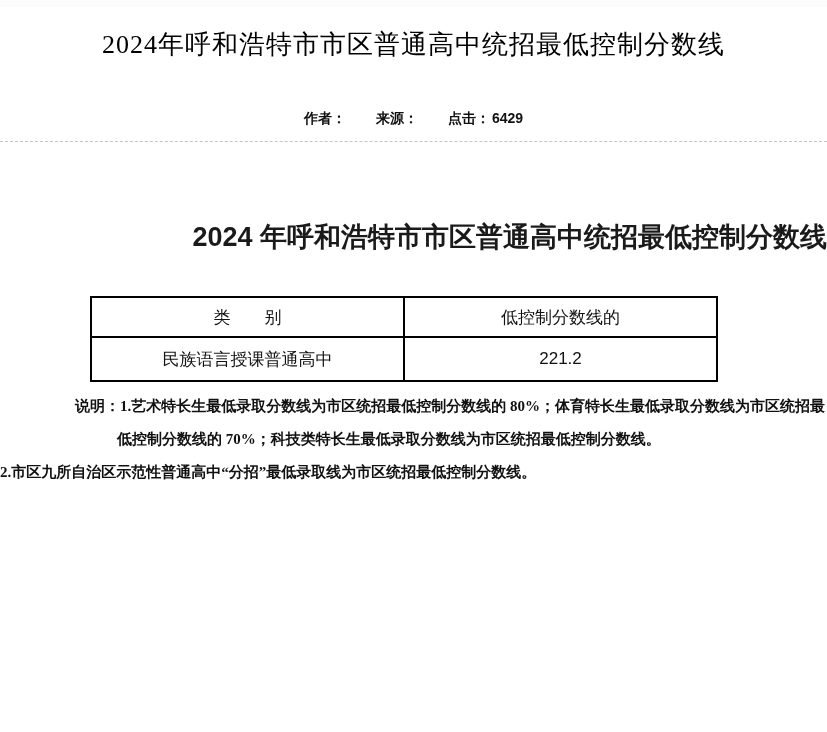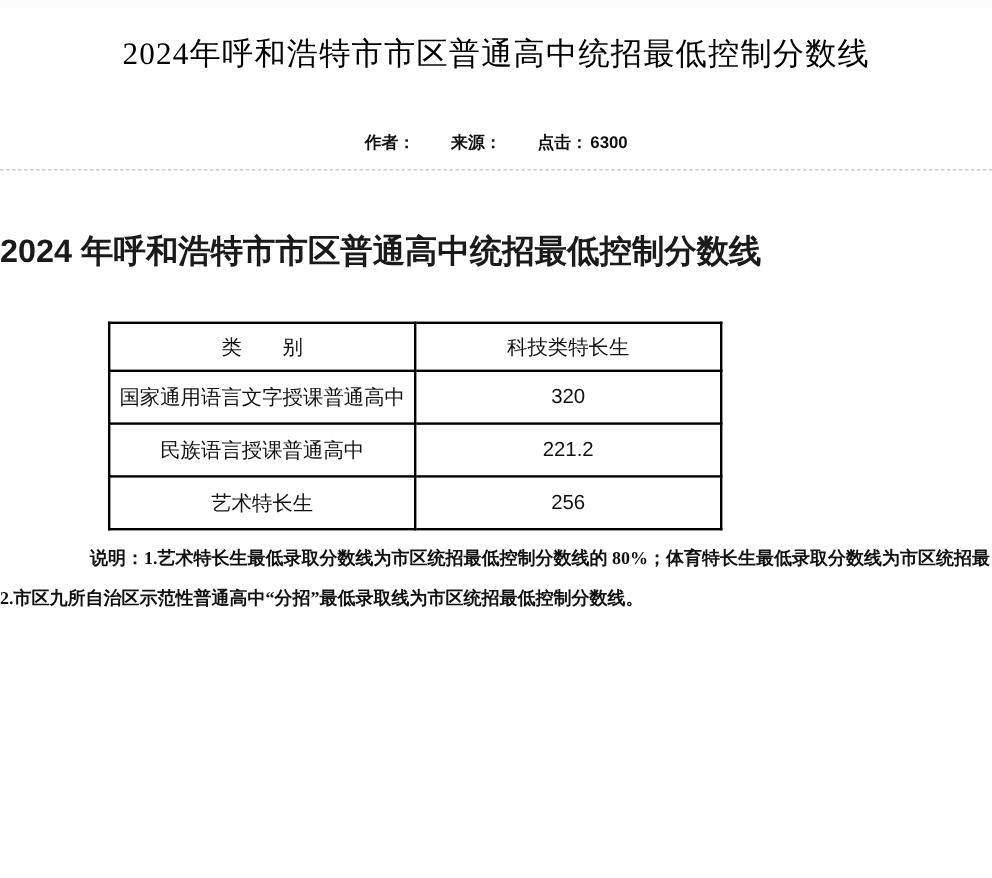--- a/index.html
+++ b/index.html
@@ -41,31 +41,31 @@
   }
   .meta-item { white-space: nowrap; }
   .meta-item .val { margin-left: 2px; font-weight: bold; }
   .separator {
     margin-top: 13px;
     border: 0;
     border-top: 1px dashed #c4c4c4;
     width: 827px;
   }
   .article-heading {
-    margin-top: 48px;
-    text-align: left;
+    margin-top: 76px;
+    text-align: right;
     font-weight: bold;
     font-size: 27px;
     line-height: 38px;
     color: #1a1a1a;
   }
   table.scores {
     margin: 40px 0 0 90px;
     border-collapse: collapse;
-    width: 512px;
+    width: 628px;
     table-layout: fixed;
   }
   table.scores th, table.scores td {
     border: 2px solid #000000;
     text-align: center;
     vertical-align: middle;
     font-weight: 500;
     color: #111111;
   }
   table.scores th {
@@ -92,46 +92,39 @@
 </head>
 <body>
 
 <div class="top-strip"></div>
 
 <h1 class="doc-title">2024年呼和浩特市市区普通高中统招最低控制分数线</h1>
 
 <div class="meta-row">
   <span class="meta-item">作者：</span>
   <span class="meta-item">来源：</span>
-  <span class="meta-item"><span>点击：</span><span class="val">6300</span></span>
+  <span class="meta-item"><span>点击：</span><span class="val">6429</span></span>
 </div>
 
 <hr class="separator">
 
 <h2 class="article-heading">2024 年呼和浩特市市区普通高中统招最低控制分数线</h2>
 
 <table class="scores">
   <thead>
     <tr>
       <th>类　　别</th>
-      <th>科技类特长生</th>
+      <th>低控制分数线的</th>
     </tr>
   </thead>
   <tbody>
     <tr>
-      <td>国家通用语言文字授课普通高中</td>
-      <td>320</td>
-    </tr>
-    <tr>
       <td>民族语言授课普通高中</td>
       <td>221.2</td>
-    </tr>
-    <tr>
-      <td>艺术特长生</td>
-      <td>256</td>
     </tr>
   </tbody>
 </table>
 
 <div class="notes">
   <div class="note-line-1"><span>说明：</span><span>1.艺术特长生最低录取分数线为市区统招最低控制分数线的 80%；体育特长生最低录取分数线为市区统招最</span></div>
+  <div class="note-line-2">低控制分数线的 70%；科技类特长生最低录取分数线为市区统招最低控制分数线。</div>
   <div class="note-line-3">2.市区九所自治区示范性普通高中“分招”最低录取线为市区统招最低控制分数线。</div>
 </div>
 
 </body></html>

